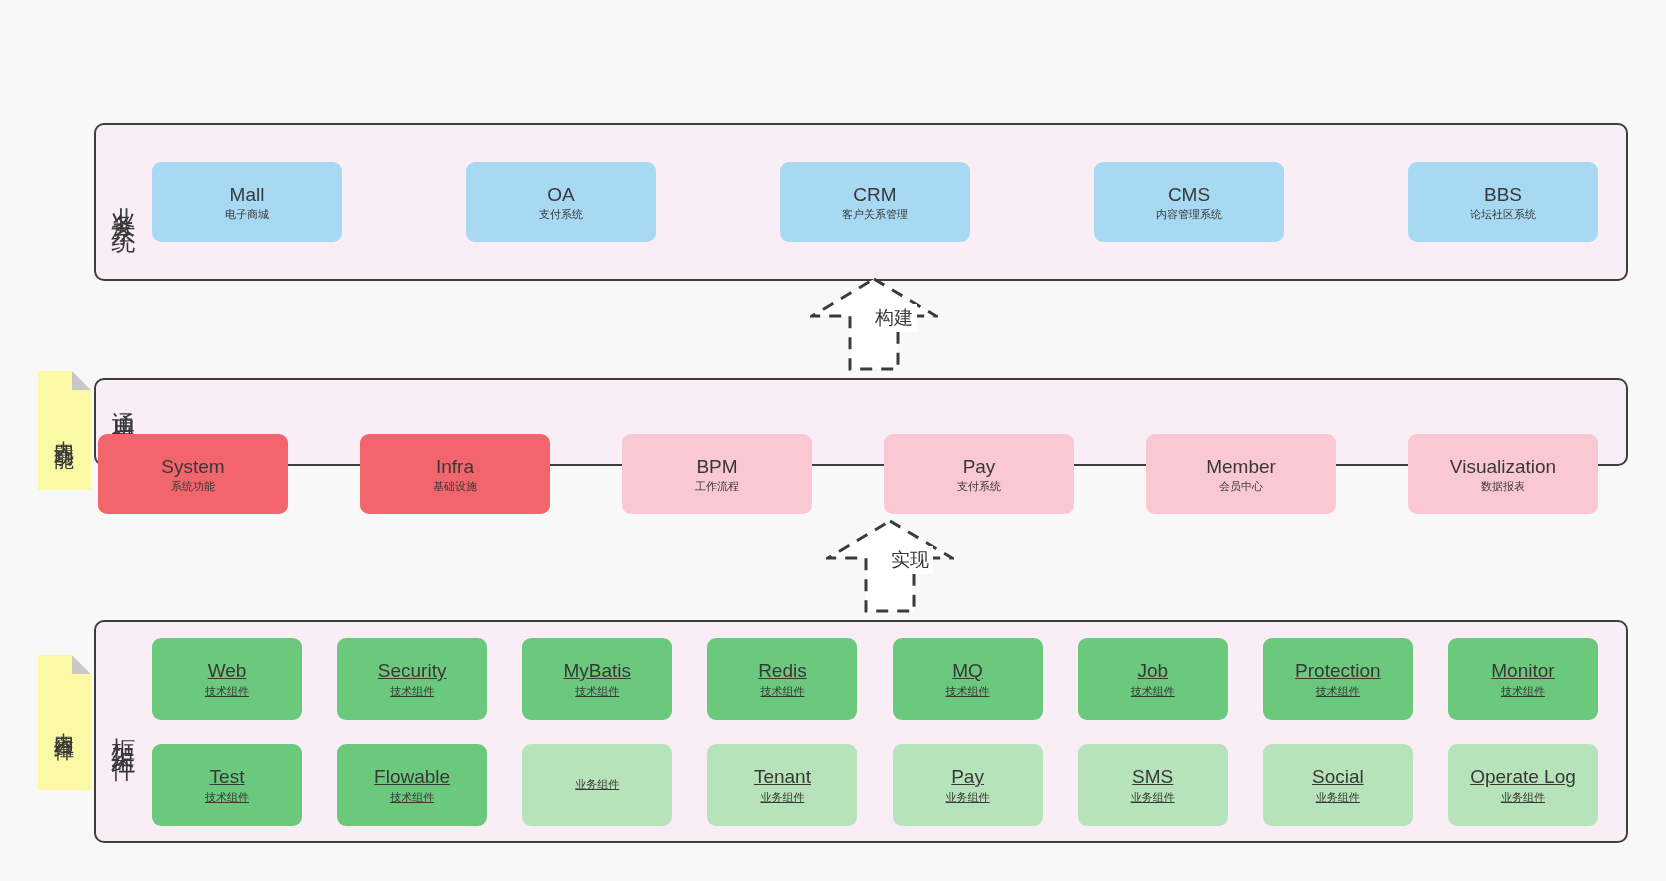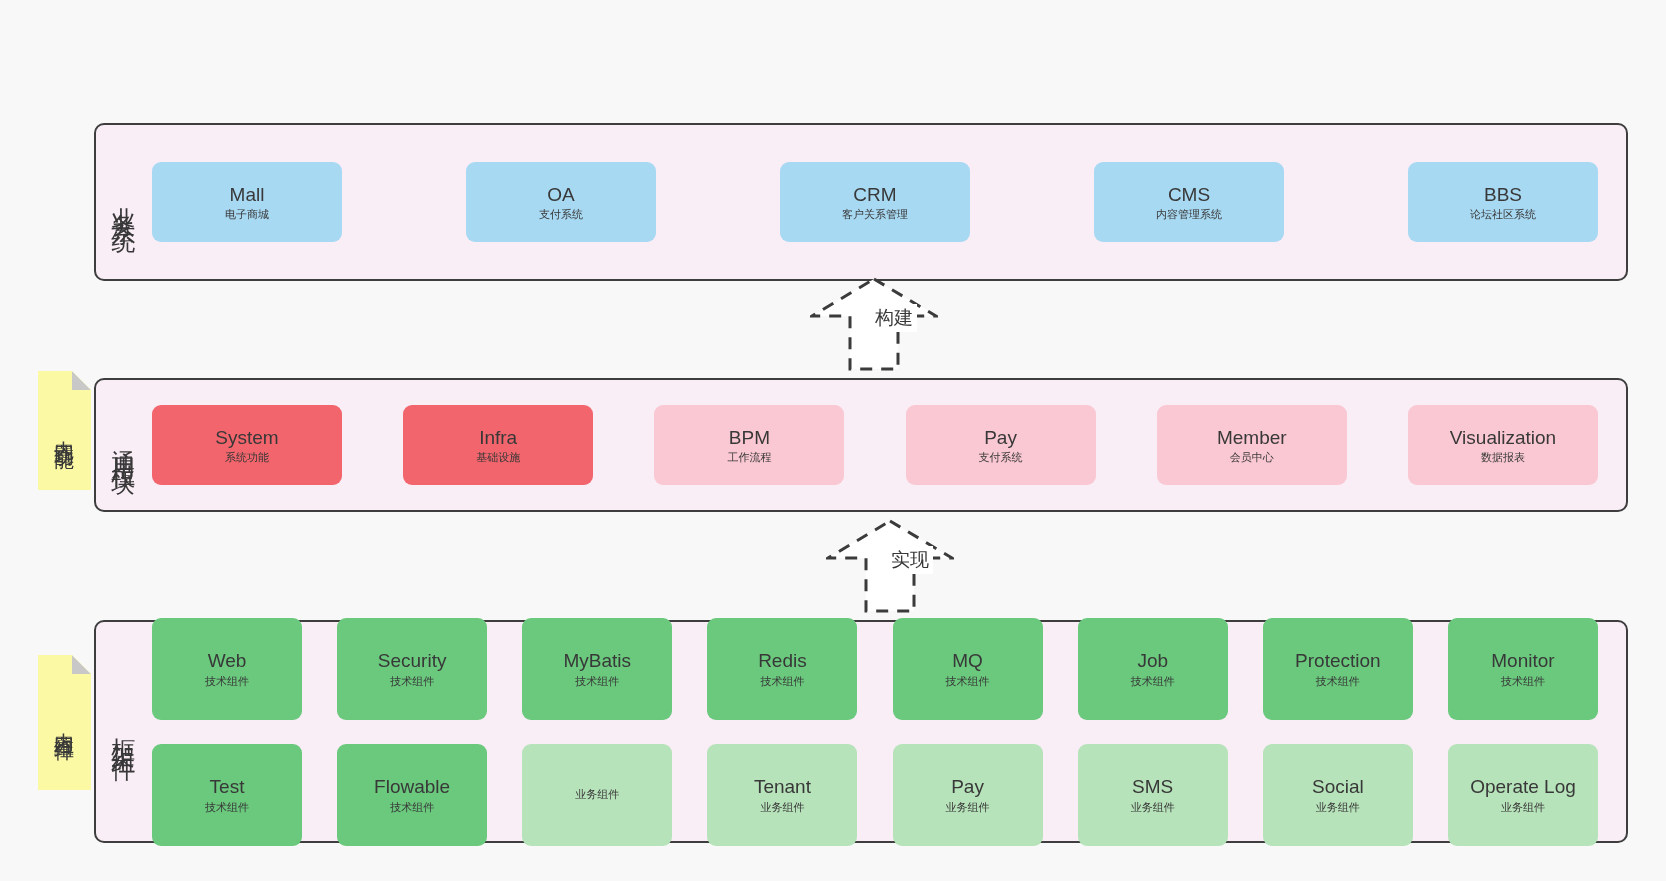--- a/index.html
+++ b/index.html
@@ -15,21 +15,21 @@
     background:var(--page-bg); color:var(--text);
     font-family:"Liberation Sans","DejaVu Sans",sans-serif;
   }
   
   .container{
     position:absolute; left:94px; width:1534px; box-sizing:border-box;
     background:var(--container-bg); border:2px solid var(--container-border);
     border-radius:10px; display:flex; align-items:stretch;
   }
   .c1{top:123px; height:158px;}
-  .c2{top:378px; height:134px;}
+  .c2{top:378px; height:88px;flex-direction:column;}
   .c3{top:620px; height:223px;}
   .vlabel{
     width:54px; display:flex; align-items:center; justify-content:center;
     flex:0 0 54px;
   }
   .vlabel span{
     writing-mode:vertical-rl; text-orientation:upright;
     font-size:24px; letter-spacing:7px; line-height:1.1; color:var(--text);
   }
   .boxes{
@@ -39,21 +39,21 @@
   .grid{
     flex:1; display:flex; flex-direction:column; justify-content:center;
     gap:24px; padding:0 28px 0 2px;
   }
   .grid .gridrow{display:flex; justify-content:space-between;}
   .box{
     box-sizing:border-box; width:190px; height:80px; border-radius:9px;
     display:flex; flex-direction:column; justify-content:center; align-items:center;
     text-align:center; padding:2px 10px;
   }
-  .grid .box{width:150px; height:102px;}
+  .grid .box{width:150px; height:82px;text-decoration:underline;}
   .box-title{font-size:19px; line-height:1.3;}
   .box-subtitle{font-size:11px; line-height:1.3;}
   .box.blue{background:var(--blue);}
   .box.red{background:var(--red);}
   .box.pink{background:var(--pink);}
   .box.green-dark{background:var(--green-dark);}
   .box.green-light{background:var(--green-light);}
   
   .arrow{position:absolute; width:128px; height:96px; transform:translateX(-50%);}
   .arrow1{left:874px; top:276px;}

